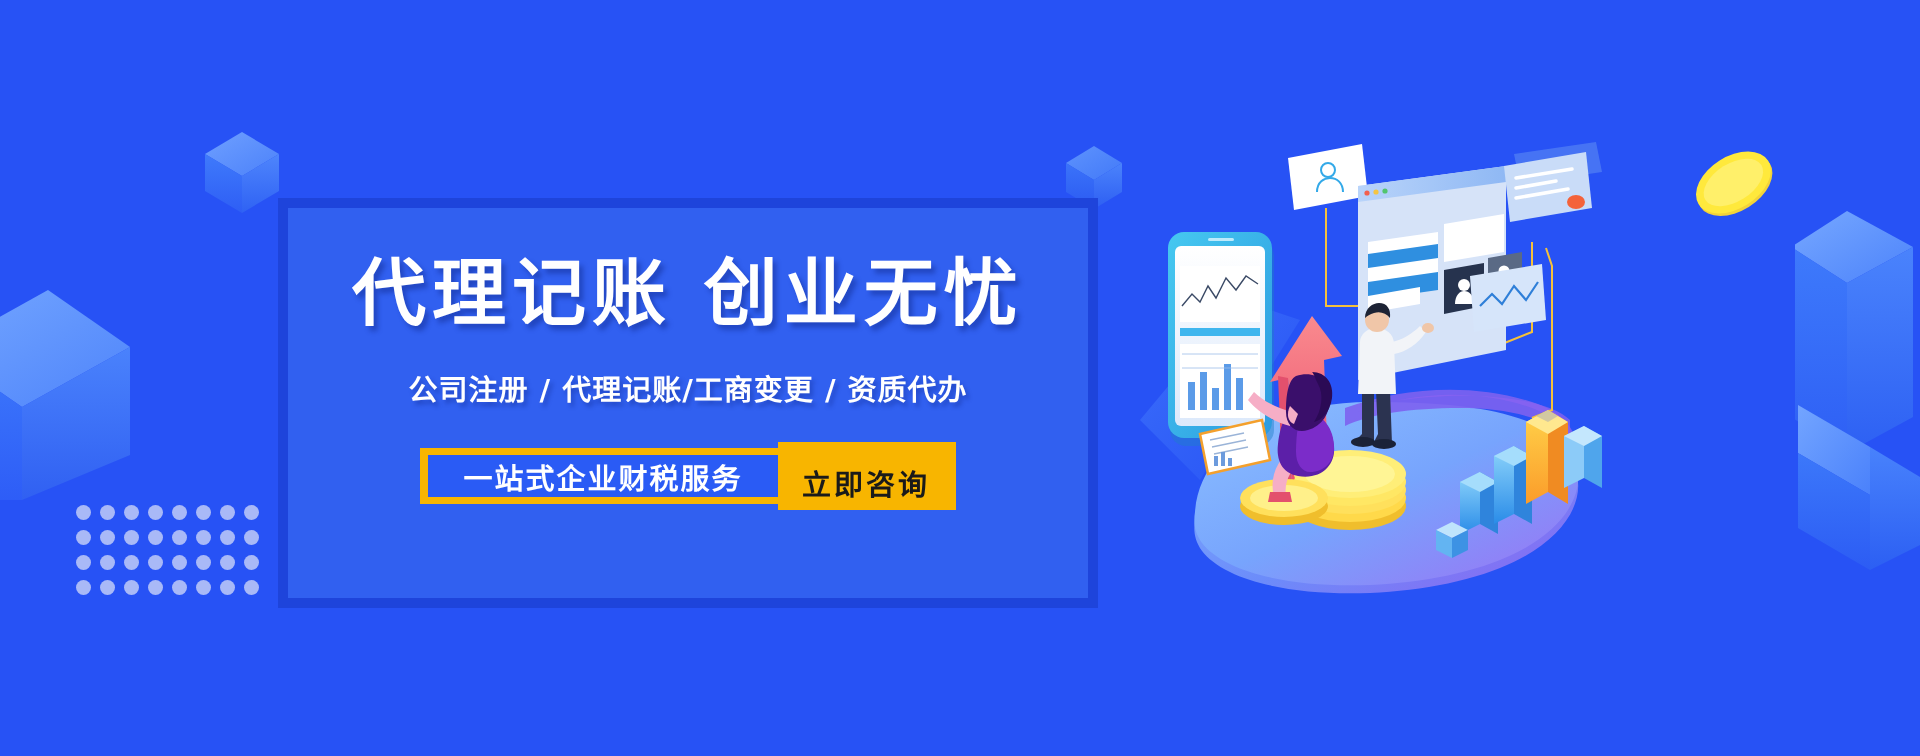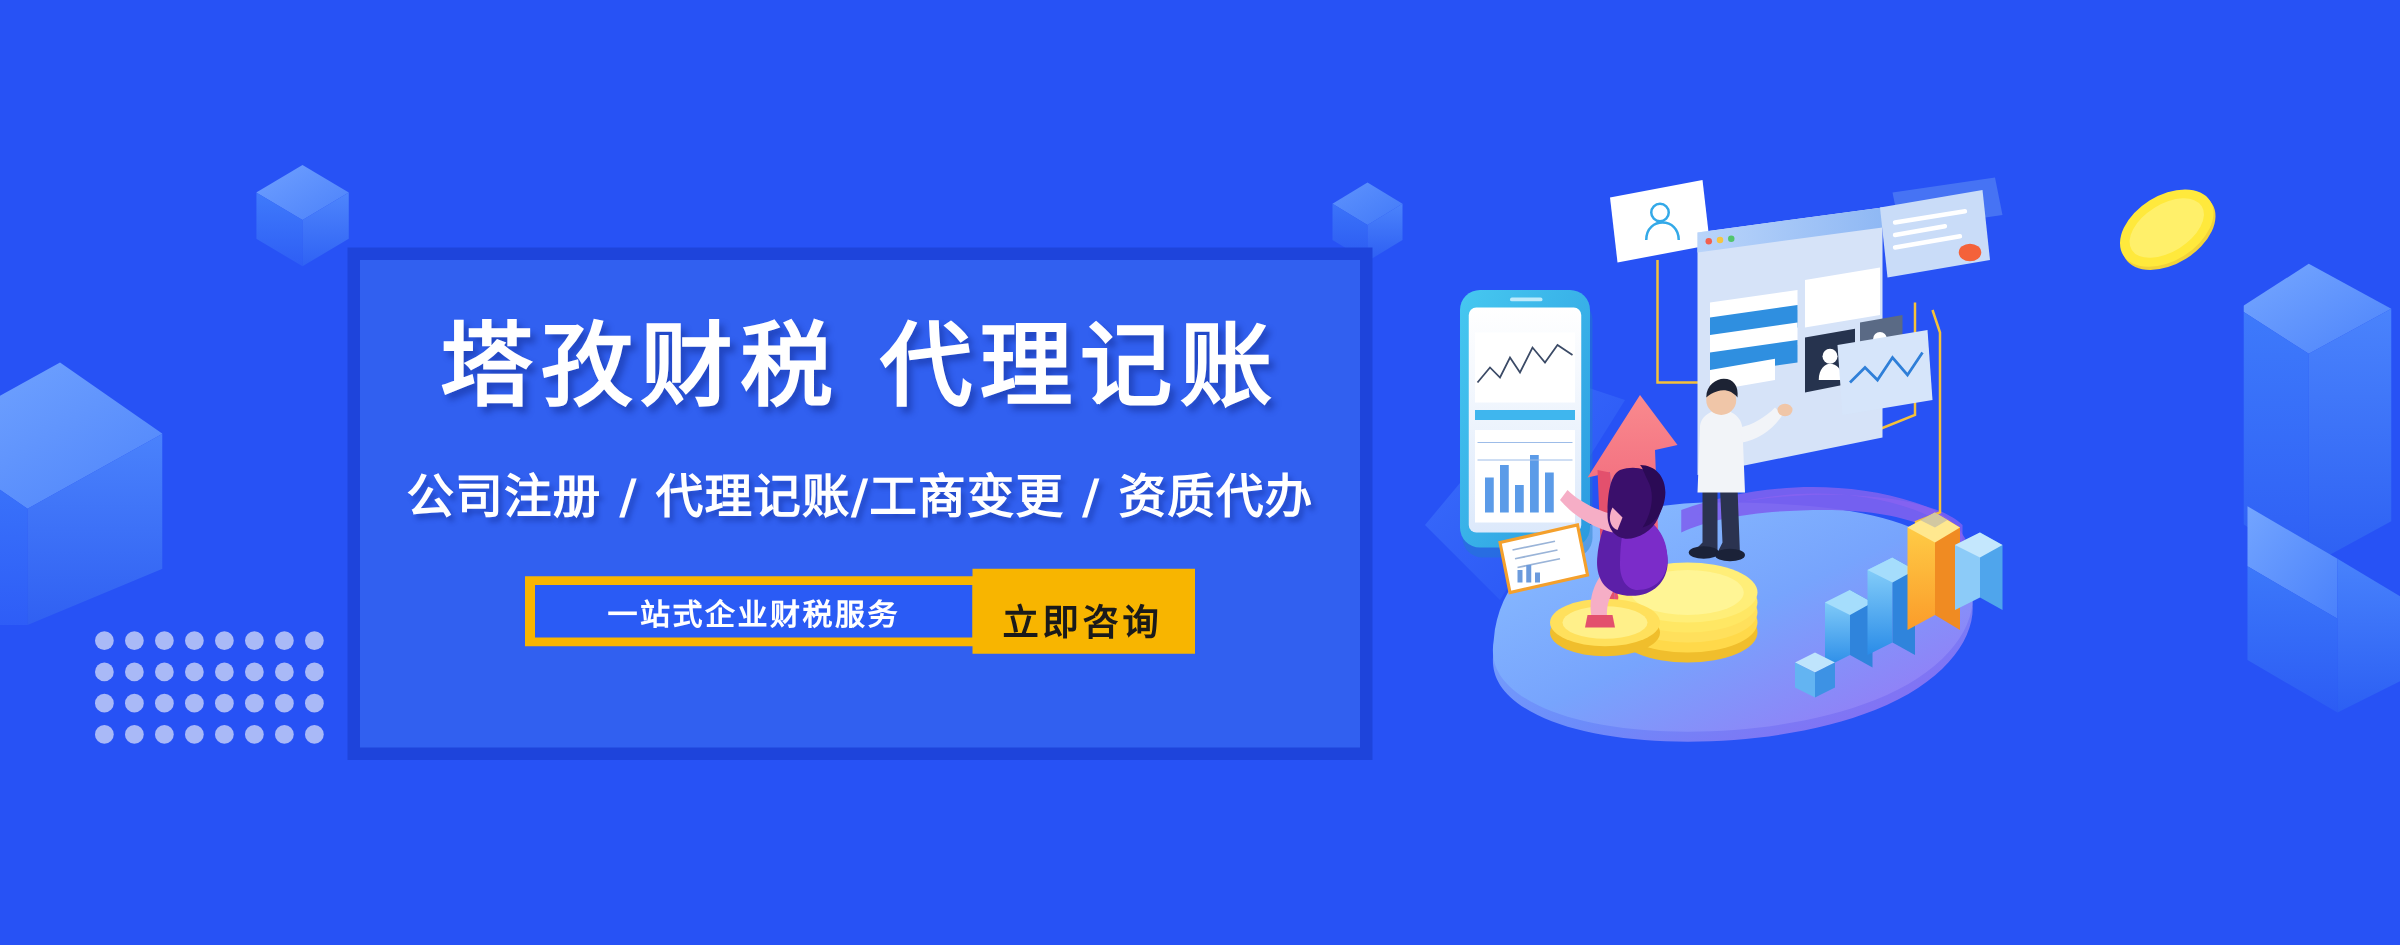--- a/index.html
+++ b/index.html
@@ -89,21 +89,21 @@
     letter-spacing: 6px;
     line-height: 1;
     white-space: nowrap;
     text-shadow: 4px 5px 5px rgba(10, 30, 120, 0.40);
     font-family: "DejaVu Sans", "Liberation Sans", sans-serif;
   }
 
   #subline {
     margin-top: 36px;
     color: #FFFFFF;
-    font-size: 38px;
+    font-size: 29px;
     font-weight: bold;
     letter-spacing: 1px;
     white-space: nowrap;
     text-shadow: 3px 4px 4px rgba(10, 30, 120, 0.35);
     font-family: "DejaVu Sans", "Liberation Sans", sans-serif;
   }
 
   
   #cta {
     margin-top: 40px;
@@ -115,21 +115,21 @@
   }
   #cta-tag {
     margin: 7px 0 7px 8px;
     height: 42px;
     min-width: 350px;
     display: flex;
     align-items: center;
     justify-content: center;
     background: #2A5BF5;
     color: #FFFFFF;
-    font-size: 24px;
+    font-size: 29px;
     font-weight: bold;
     letter-spacing: 2px;
     white-space: nowrap;
     font-family: "DejaVu Sans", "Liberation Sans", sans-serif;
   }
   #cta-button {
     height: 56px;
     display: flex;
     align-items: center;
     justify-content: center;
@@ -320,21 +320,21 @@
         <ellipse cx="39" cy="37" rx="34" ry="22" fill="#FFE93C"></ellipse>
         <ellipse cx="39" cy="37" rx="27" ry="16" fill="#FFF06A"></ellipse>
       </g>
     </svg>
   </div>
 
   <div id="frame-outer">
     <div id="frame-inner">
       <div id="content">
 
-        <div id="headline">塔孜财税  代理记账</div>
+        <div id="headline">代理记账  创业无忧</div>
 
         <div id="subline">公司注册 / 代理记账/工商变更 / 资质代办</div>
 
         <div id="cta">
           <div id="cta-tag">一站式企业财税服务</div>
           <div id="cta-button">立即咨询</div>
         </div>
 
       </div>
     </div>

